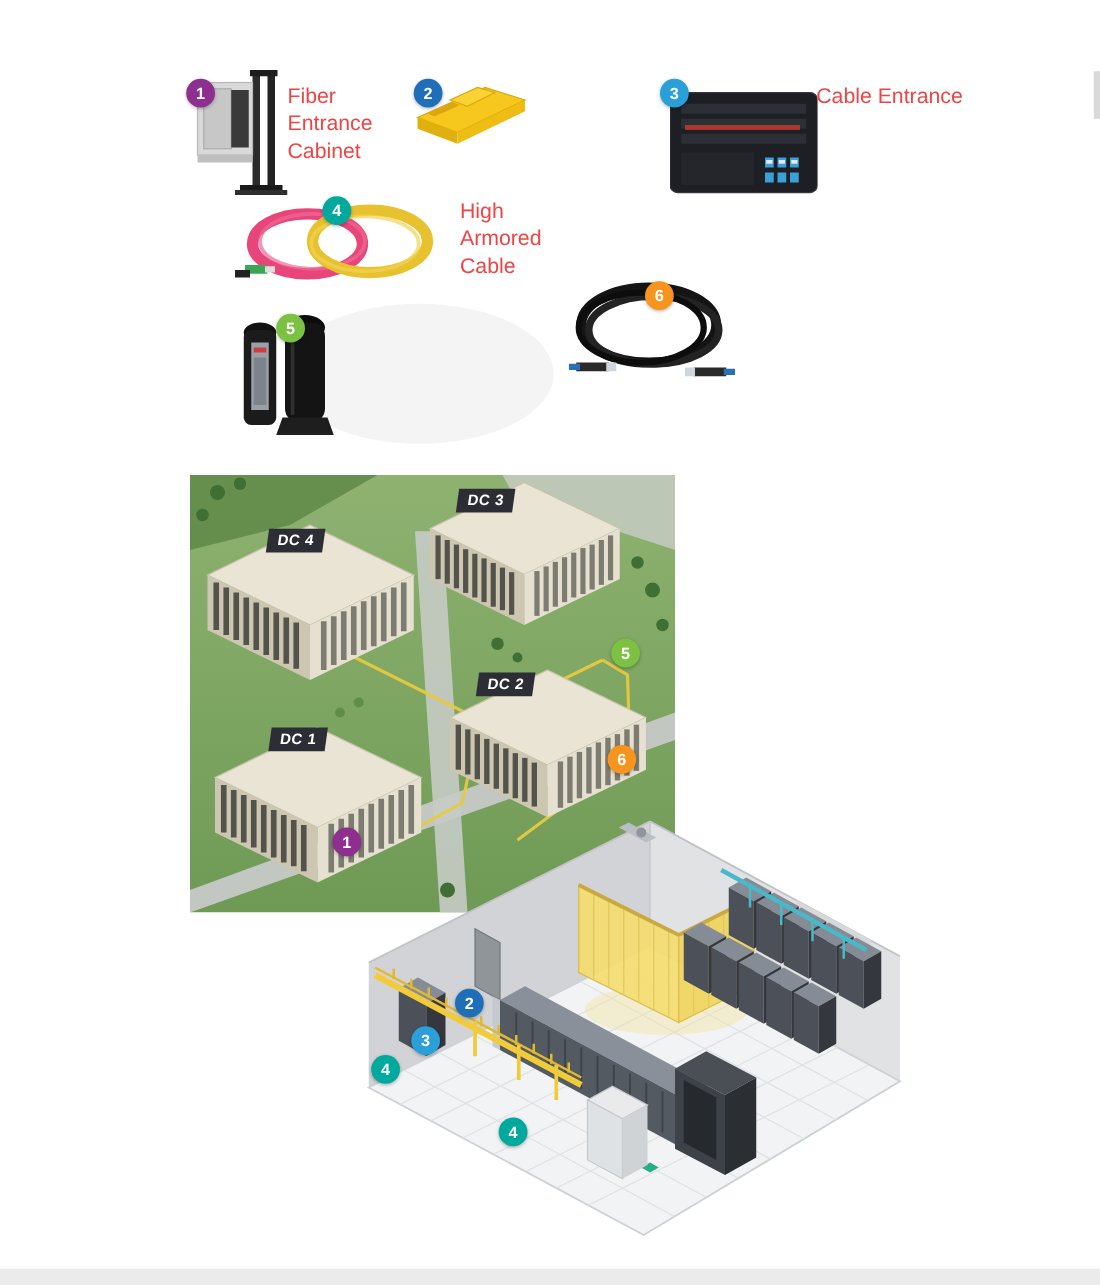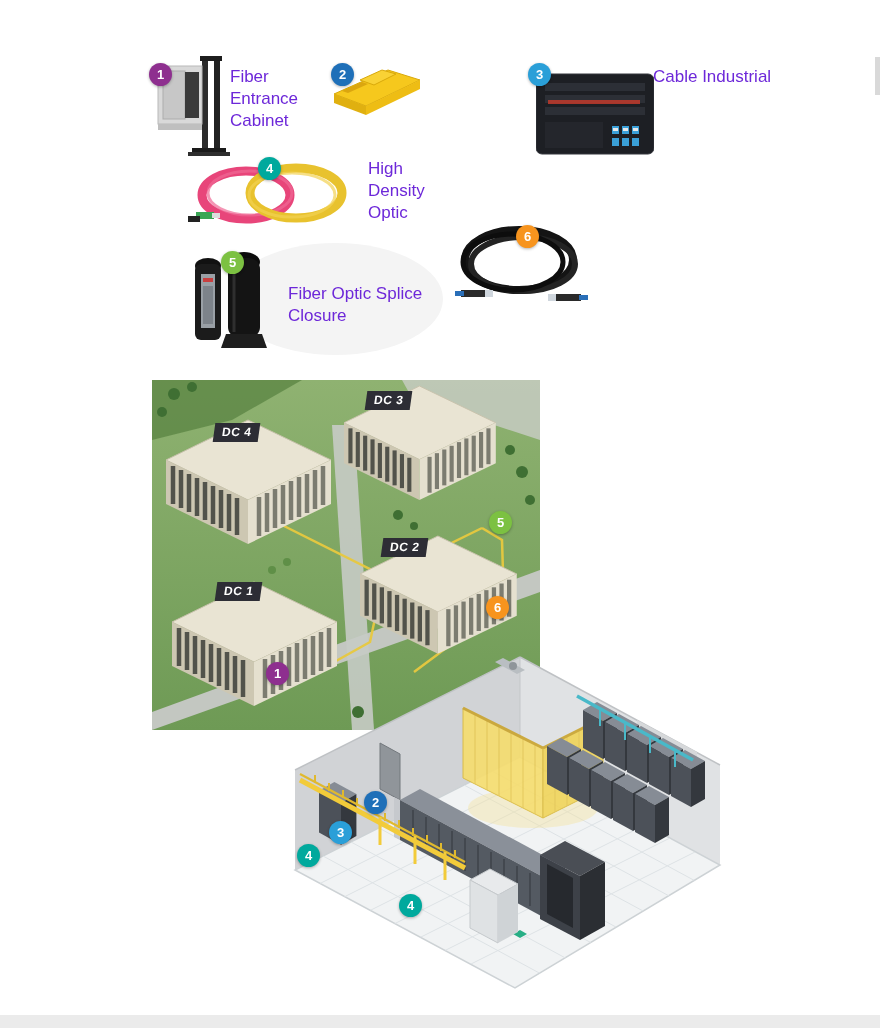--- a/index.html
+++ b/index.html
@@ -7,21 +7,21 @@
     position:relative;width:880px;height:1028px;background:#ffffff;
     font-family:"Liberation Sans",sans-serif;overflow:hidden;
   }
   .badge{
     position:absolute;width:23px;height:23px;border-radius:50%;
     display:flex;align-items:center;justify-content:center;
     color:#fff;font-size:13px;font-weight:700;z-index:6;
     box-shadow:0 1px 3px rgba(0,0,0,.3);
   }
   .pname{
-    position:absolute;font-size:17px;line-height:22px;color:#6d28d9;z-index:4;
+    position:absolute;font-size:17px;line-height:22px;color:#ef4444;z-index:4;
   }
   .thumb{position:absolute;z-index:2;}
   .soft-ellipse{
     position:absolute;left:228px;top:243px;width:215px;height:112px;
     background:#f4f4f4;border-radius:50%;z-index:1;
   }
   .campus{position:absolute;left:152px;top:380px;width:388px;height:350px;z-index:2;}
   .campus svg{position:absolute;left:0;top:0;}
   .dc-label{
     position:absolute;background:#2d2d35;color:#fff;font-size:12px;font-weight:700;
@@ -84,52 +84,51 @@
           <rect x="96" y="68" width="7" height="8"></rect>
       </g>
       <g fill="#e8e8e8">
           <rect x="77" y="58" width="5" height="3"></rect>
           <rect x="87" y="58" width="5" height="3"></rect>
           <rect x="97" y="58" width="5" height="3"></rect>
         </g>
     </svg>
   </div>
   <span class="badge" style="left: 528px; top: 63px; background: rgb(42, 159, 216);">3</span>
-  <div class="pname" style="left:653px;top:66px;width:120px;">Cable Industrial</div>
+  <div class="pname" style="left:653px;top:66px;width:120px;">Cable Entrance</div>
 
   <div class="thumb" style="left:188px;top:160px;">
     <svg width="170" height="68" viewBox="0 0 170 68">
       <ellipse cx="58" cy="35" rx="44" ry="24" fill="none" stroke="#e8457a" stroke-width="9"></ellipse>
       <ellipse cx="62" cy="33" rx="42" ry="22" fill="none" stroke="#f06a95" stroke-width="3" opacity="0.7"></ellipse>
       <ellipse cx="108" cy="33" rx="46" ry="25" fill="none" stroke="#e8c22e" stroke-width="9"></ellipse>
       <ellipse cx="104" cy="35" rx="43" ry="22" fill="none" stroke="#f2d252" stroke-width="3" opacity="0.7"></ellipse>
       <rect x="8" y="52" width="18" height="7" fill="#3aa655"></rect>
       <rect x="0" y="56" width="12" height="6" fill="#222222"></rect>
       <rect x="24" y="53" width="8" height="5" fill="#dddddd"></rect>
     </svg>
   </div>
   <span class="badge" style="left: 258px; top: 157px; background: rgb(0, 169, 157);">4</span>
-  <div class="pname" style="left:368px;top:158px;width:85px;">High Density Optic</div>
+  <div class="pname" style="left:368px;top:158px;width:85px;">High Armored Cable</div>
 
   <div class="soft-ellipse"></div>
   <div class="thumb" style="left:193px;top:246px;">
     <svg width="80" height="108" viewBox="0 0 80 108">
       <ellipse cx="15" cy="20" rx="13" ry="8" fill="#111111"></ellipse>
       <rect x="2" y="18" width="26" height="76" rx="6" fill="#1b1b1b"></rect>
       <rect x="8" y="28" width="14" height="54" fill="#9aa0a6"></rect>
       <rect x="10" y="32" width="10" height="4" fill="#c94040"></rect>
       <rect x="10" y="40" width="10" height="38" fill="#7d838a"></rect>
       <ellipse cx="51" cy="16" rx="16" ry="10" fill="#0c0c0c"></ellipse>
       <rect x="35" y="12" width="32" height="80" rx="11" fill="#141414"></rect>
       <polygon points="33,88 69,88 74,102 28,102" fill="#1e1e1e"></polygon>
       <line x1="41" y1="20" x2="41" y2="86" stroke="#2f2f2f" stroke-width="3"></line>
     </svg>
   </div>
   <span class="badge" style="left: 221px; top: 251px; background: rgb(124, 193, 66);">5</span>
-  <div class="pname" style="left:288px;top:283px;width:135px;">Fiber Optic Splice Closure</div>
 
   <div class="thumb" style="left:455px;top:220px;">
     <svg width="140" height="88" viewBox="0 0 140 88">
       <ellipse cx="64" cy="40" rx="54" ry="30" fill="none" stroke="#141414" stroke-width="8"></ellipse>
       <ellipse cx="68" cy="44" rx="52" ry="27" fill="none" stroke="#232323" stroke-width="6"></ellipse>
       <ellipse cx="58" cy="42" rx="50" ry="28" fill="none" stroke="#0d0d0d" stroke-width="5"></ellipse>
       <rect x="6" y="70" width="26" height="7" fill="#2a2a2a"></rect>
       <rect x="0" y="71" width="9" height="5" fill="#2a6fb8"></rect>
       <rect x="30" y="70" width="8" height="7" fill="#cfd6dd"></rect>
       <rect x="100" y="74" width="26" height="7" fill="#2a2a2a"></rect>

